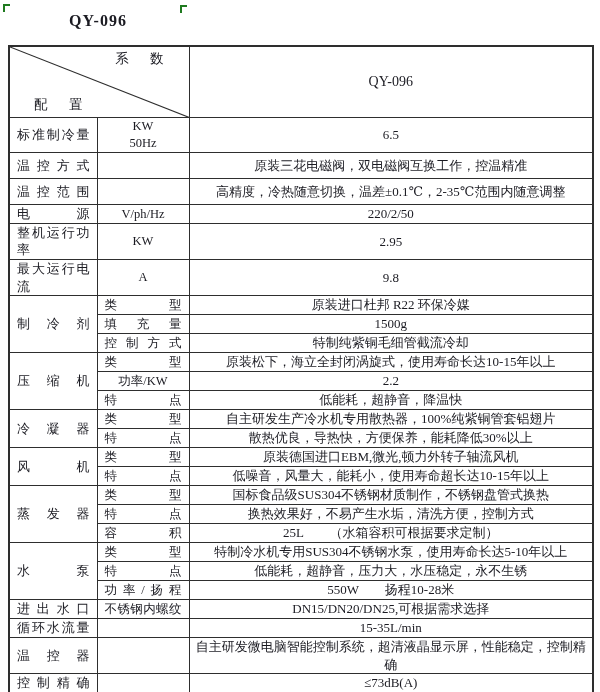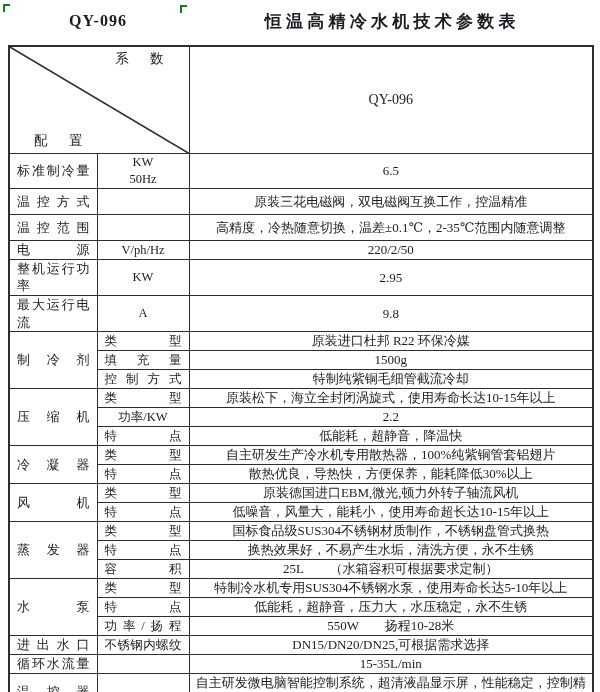--- a/index.html
+++ b/index.html
@@ -39,32 +39,31 @@
   td{
     border:1px solid var(--border);
     font-size:13px;line-height:1.35;
     text-align:center;vertical-align:middle;
     padding:0 5px;white-space:pre-line;overflow:hidden;
     color:var(--text);
   }
   td.c-label,td.c-unit{padding:0 7px;}
   td.dist{text-align:justify;text-align-last:justify;}
   td.c-unit{font-size:12.5px;}
-  .diag-cell{position:relative;padding:18px;}
+  .diag-cell{position:relative;padding:0;}
   .diag-line{position:absolute;left:0;top:0;width:100%;height:100%;}
   .diag-line line{stroke:var(--border);stroke-width:1.2;}
   .diag-tr{position:absolute;top:3px;right:16px;font-size:13.5px;letter-spacing:9px;white-space:pre;}
   .diag-bl{position:absolute;bottom:3px;left:24px;font-size:13.5px;letter-spacing:9px;white-space:pre;}
 </style>
 </head>
 <body>
 
 <div class="page-header">
   <div class="model-code">QY-096</div>
-  <div class="doc-title">恒 温 高 精 冷 水 机 技 术 参 数 表</div>
 </div>
 
 <div class="corner-mark" id="mark-a"></div>
 <div class="corner-mark" id="mark-b"></div>
 
 <table class="params">
   <colgroup>
     <col style="width:88px">
       <col style="width:92px">
       <col style="width:404px">
@@ -155,21 +154,21 @@
         <td class="c-unit dist">特点</td>
         <td class="c-value">低噪音，风量大，能耗小，使用寿命超长达10-15年以上</td>
       </tr>
       <tr style="height: 19px;">
         <td class="c-label dist" rowspan="3">蒸发器</td>
         <td class="c-unit dist">类型</td>
         <td class="c-value">国标食品级SUS304不锈钢材质制作，不锈钢盘管式换热</td>
       </tr>
       <tr style="height: 19px;">
         <td class="c-unit dist">特点</td>
-        <td class="c-value">换热效果好，不易产生水垢，清洗方便，永不生锈</td>
+        <td class="c-value">换热效果好，不易产生水垢，清洗方便，控制方式</td>
       </tr>
       <tr style="height: 19px;">
         <td class="c-unit dist">容积</td>
         <td class="c-value">25L　　（水箱容积可根据要求定制）</td>
       </tr>
       <tr style="height: 19px;">
         <td class="c-label dist" rowspan="3">水泵</td>
         <td class="c-unit dist">类型</td>
         <td class="c-value">特制冷水机专用SUS304不锈钢水泵，使用寿命长达5-10年以上</td>
       </tr>

